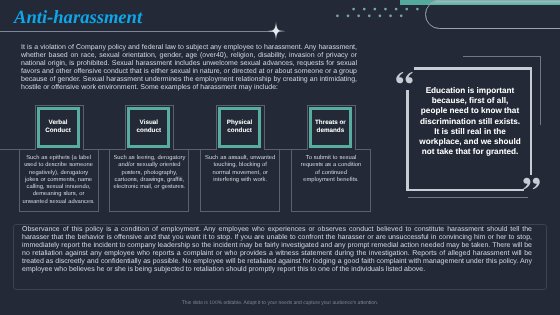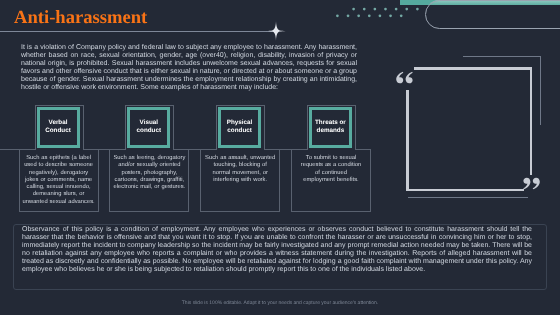--- a/index.html
+++ b/index.html
@@ -13,21 +13,21 @@
   .teal-bar-hi{position:absolute;left:425px;top:0;width:135px;height:28.8px;overflow:hidden;
       border-radius:14.4px 0 0 14.4px;}
   .teal-bar-hi i{position:absolute;left:0;top:0;width:135px;height:4.6px;display:block;
       background:linear-gradient(to bottom,#93ccc4,#5eada1);}
   .pill{position:absolute;left:425px;top:0;width:150px;height:28.8px;border:1px solid #9aa3b0;
       border-radius:14.4px;box-sizing:border-box;}
   .dots{position:absolute;left:334px;top:7px;}
 
   
   .title{position:absolute;left:14px;top:6.6px;font-family:"Liberation Serif",serif;
-      font-weight:bold;font-size:18.6px;color:#f97316;letter-spacing:0;}
+      font-weight:bold;font-size:18.6px;color:#0ea5e9;letter-spacing:0;font-style:italic;}
   .title-rule{position:absolute;left:0;top:30.5px;width:277px;height:1px;background:#7e8798;}
   .sparkle{position:absolute;left:265.5px;top:21.3px;width:20px;height:20px;}
 
   
   .intro{position:absolute;left:21px;top:44px;width:336px;font-size:7px;line-height:8.1px;
       color:#cfd5de;text-align:justify;}
 
   
   .card{position:absolute;top:148.5px;width:80px;height:63px;box-sizing:border-box;
       border:1px solid #59616f;}
@@ -136,17 +136,18 @@
       <path d="M15.5 1.4 C8.0 4.4 2.4 10.2 2.4 16.6 C2.4 21.3 5.6 24.6 9.8 24.6 C13.6 24.6 16.4 21.9 16.4 18.3 C16.4 14.8 13.9 12.3 10.5 12.3 C9.6 12.3 8.9 12.45 8.2 12.7 C9.3 9.0 12.3 5.6 16.6 3.5 Z"></path>
       <path d="M34.3 1.4 C26.8 4.4 21.2 10.2 21.2 16.6 C21.2 21.3 24.4 24.6 28.6 24.6 C32.4 24.6 35.2 21.9 35.2 18.3 C35.2 14.8 32.7 12.3 29.3 12.3 C28.4 12.3 27.7 12.45 27.0 12.7 C28.1 9.0 31.1 5.6 35.4 3.5 Z"></path>
     </g>
   </svg>
   <svg class="q-close" viewBox="0 0 40 26">
     <g fill="#c8ccd4" transform="translate(40,26) rotate(180)">
       <path d="M15.5 1.4 C8.0 4.4 2.4 10.2 2.4 16.6 C2.4 21.3 5.6 24.6 9.8 24.6 C13.6 24.6 16.4 21.9 16.4 18.3 C16.4 14.8 13.9 12.3 10.5 12.3 C9.6 12.3 8.9 12.45 8.2 12.7 C9.3 9.0 12.3 5.6 16.6 3.5 Z"></path>
       <path d="M34.3 1.4 C26.8 4.4 21.2 10.2 21.2 16.6 C21.2 21.3 24.4 24.6 28.6 24.6 C32.4 24.6 35.2 21.9 35.2 18.3 C35.2 14.8 32.7 12.3 29.3 12.3 C28.4 12.3 27.7 12.45 27.0 12.7 C28.1 9.0 31.1 5.6 35.4 3.5 Z"></path>
     </g>
   </svg>
+  <div class="q-text">Education is important because, first of all, people need to know that discrimination still exists. It is still real in the workplace, and we should not take that for granted.</div>
 
   <div class="bottombox"></div>
   <div class="bottomtext">Observance of this policy is a condition of employment. Any employee who experiences or observes conduct believed to constitute harassment should tell the harasser that the behavior is offensive and that you want it to stop. If you are unable to confront the harasser or are unsuccessful in convincing him or her to stop, immediately report the incident to company leadership so the incident may be fairly investigated and any prompt remedial action needed may be taken. There will be no retaliation against any employee who reports a complaint or who provides a witness statement during the investigation. Reports of alleged harassment will be treated as discreetly and confidentially as possible. No employee will be retaliated against for lodging a good faith complaint with management under this policy. Any employee who believes he or she is being subjected to retaliation should promptly report this to one of the individuals listed above.</div>
   <div class="footer">This slide is 100% editable. Adapt it to your needs and capture your audience's attention.</div>
 </div>
 
 </body></html>

